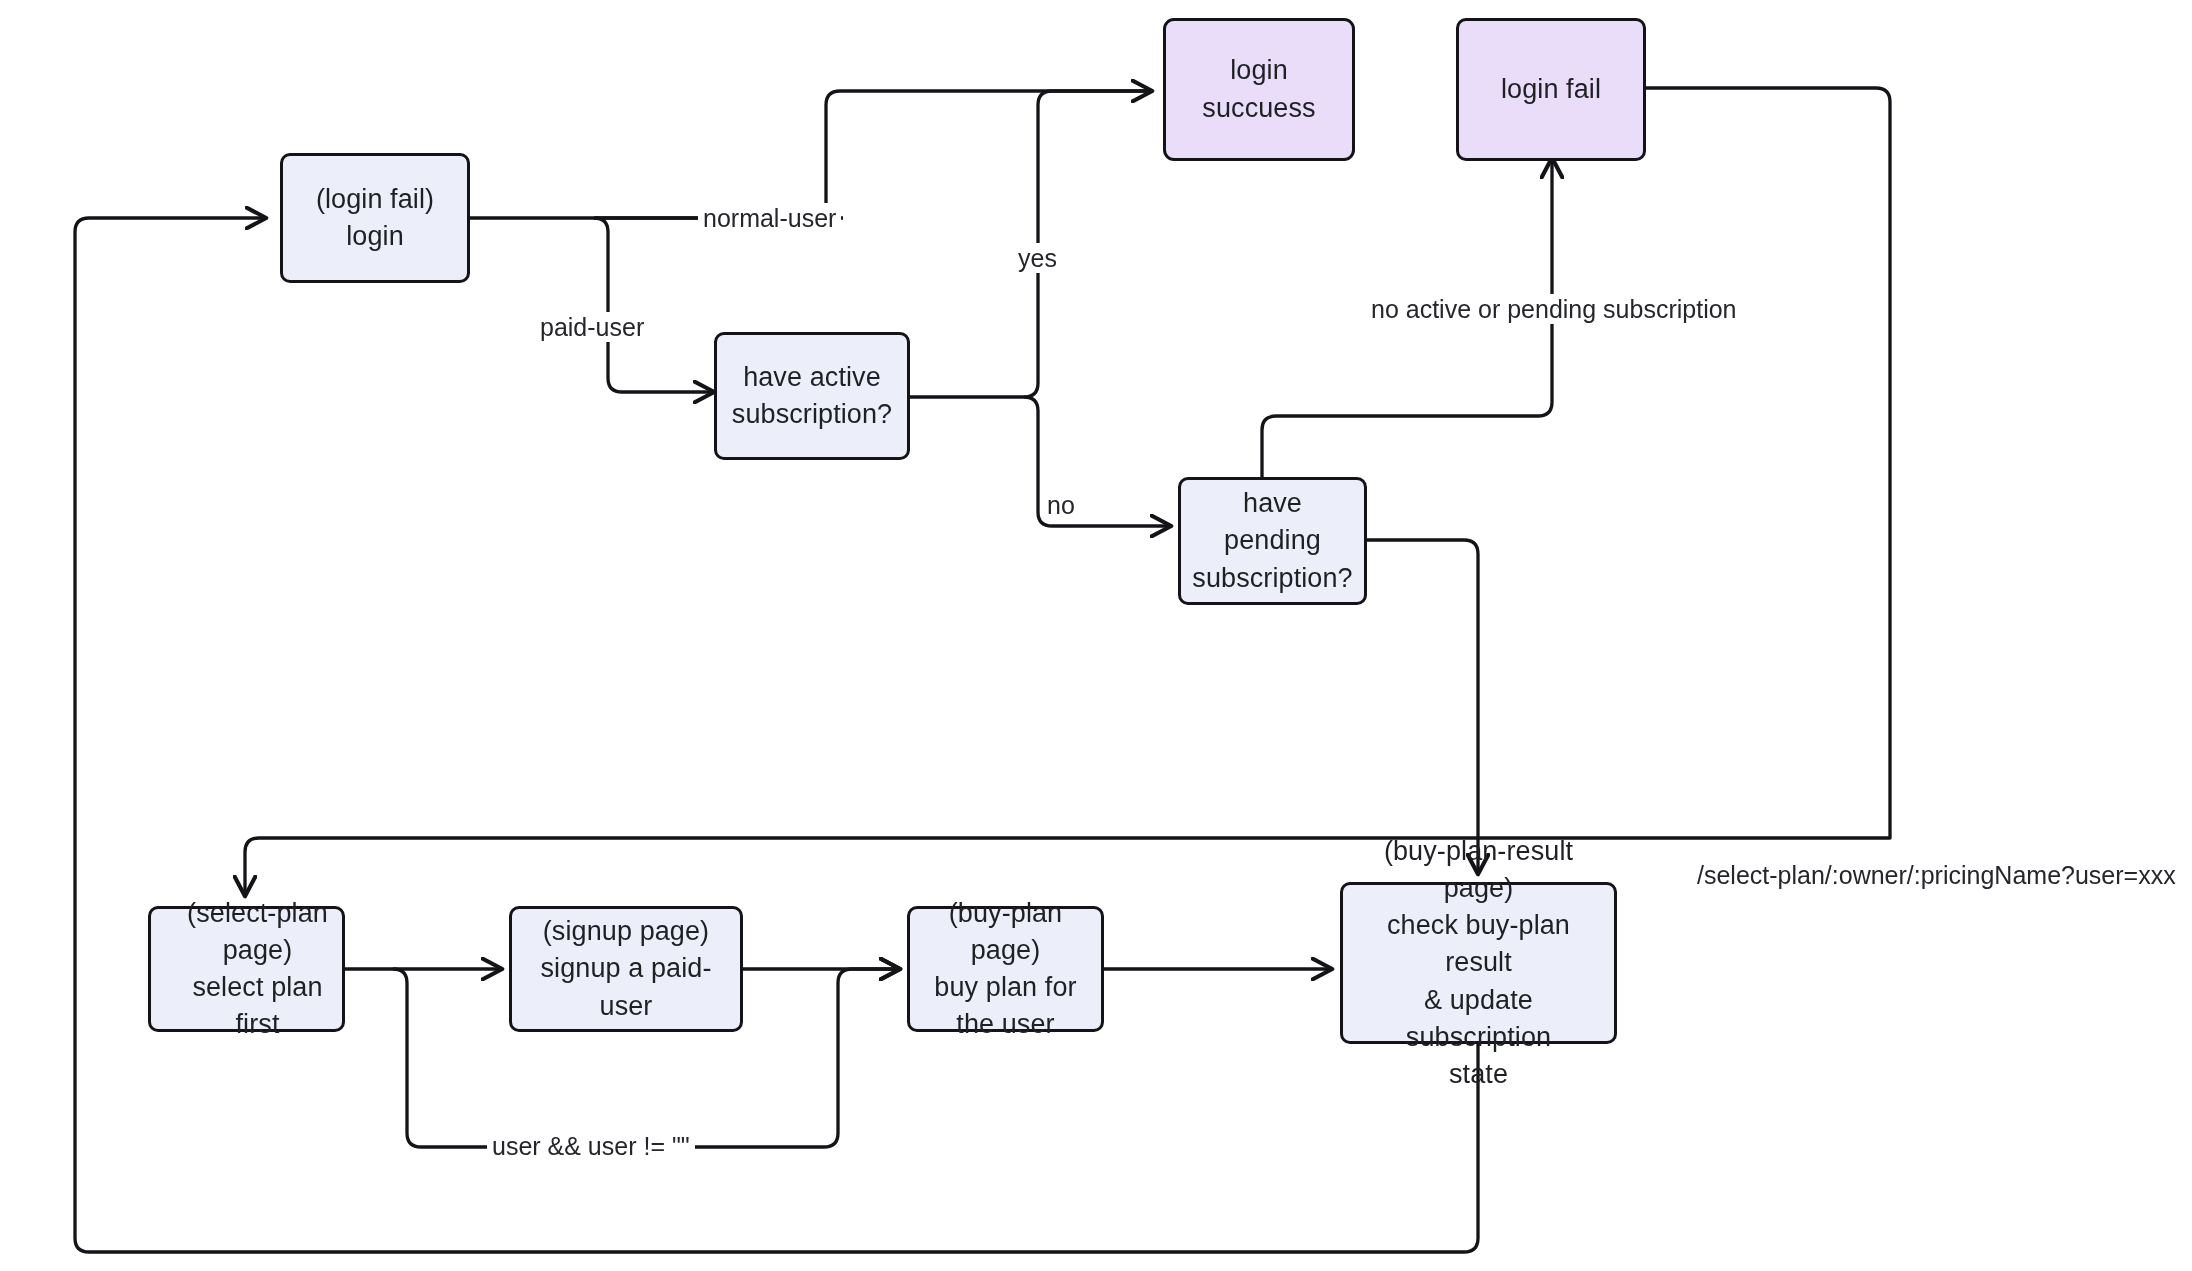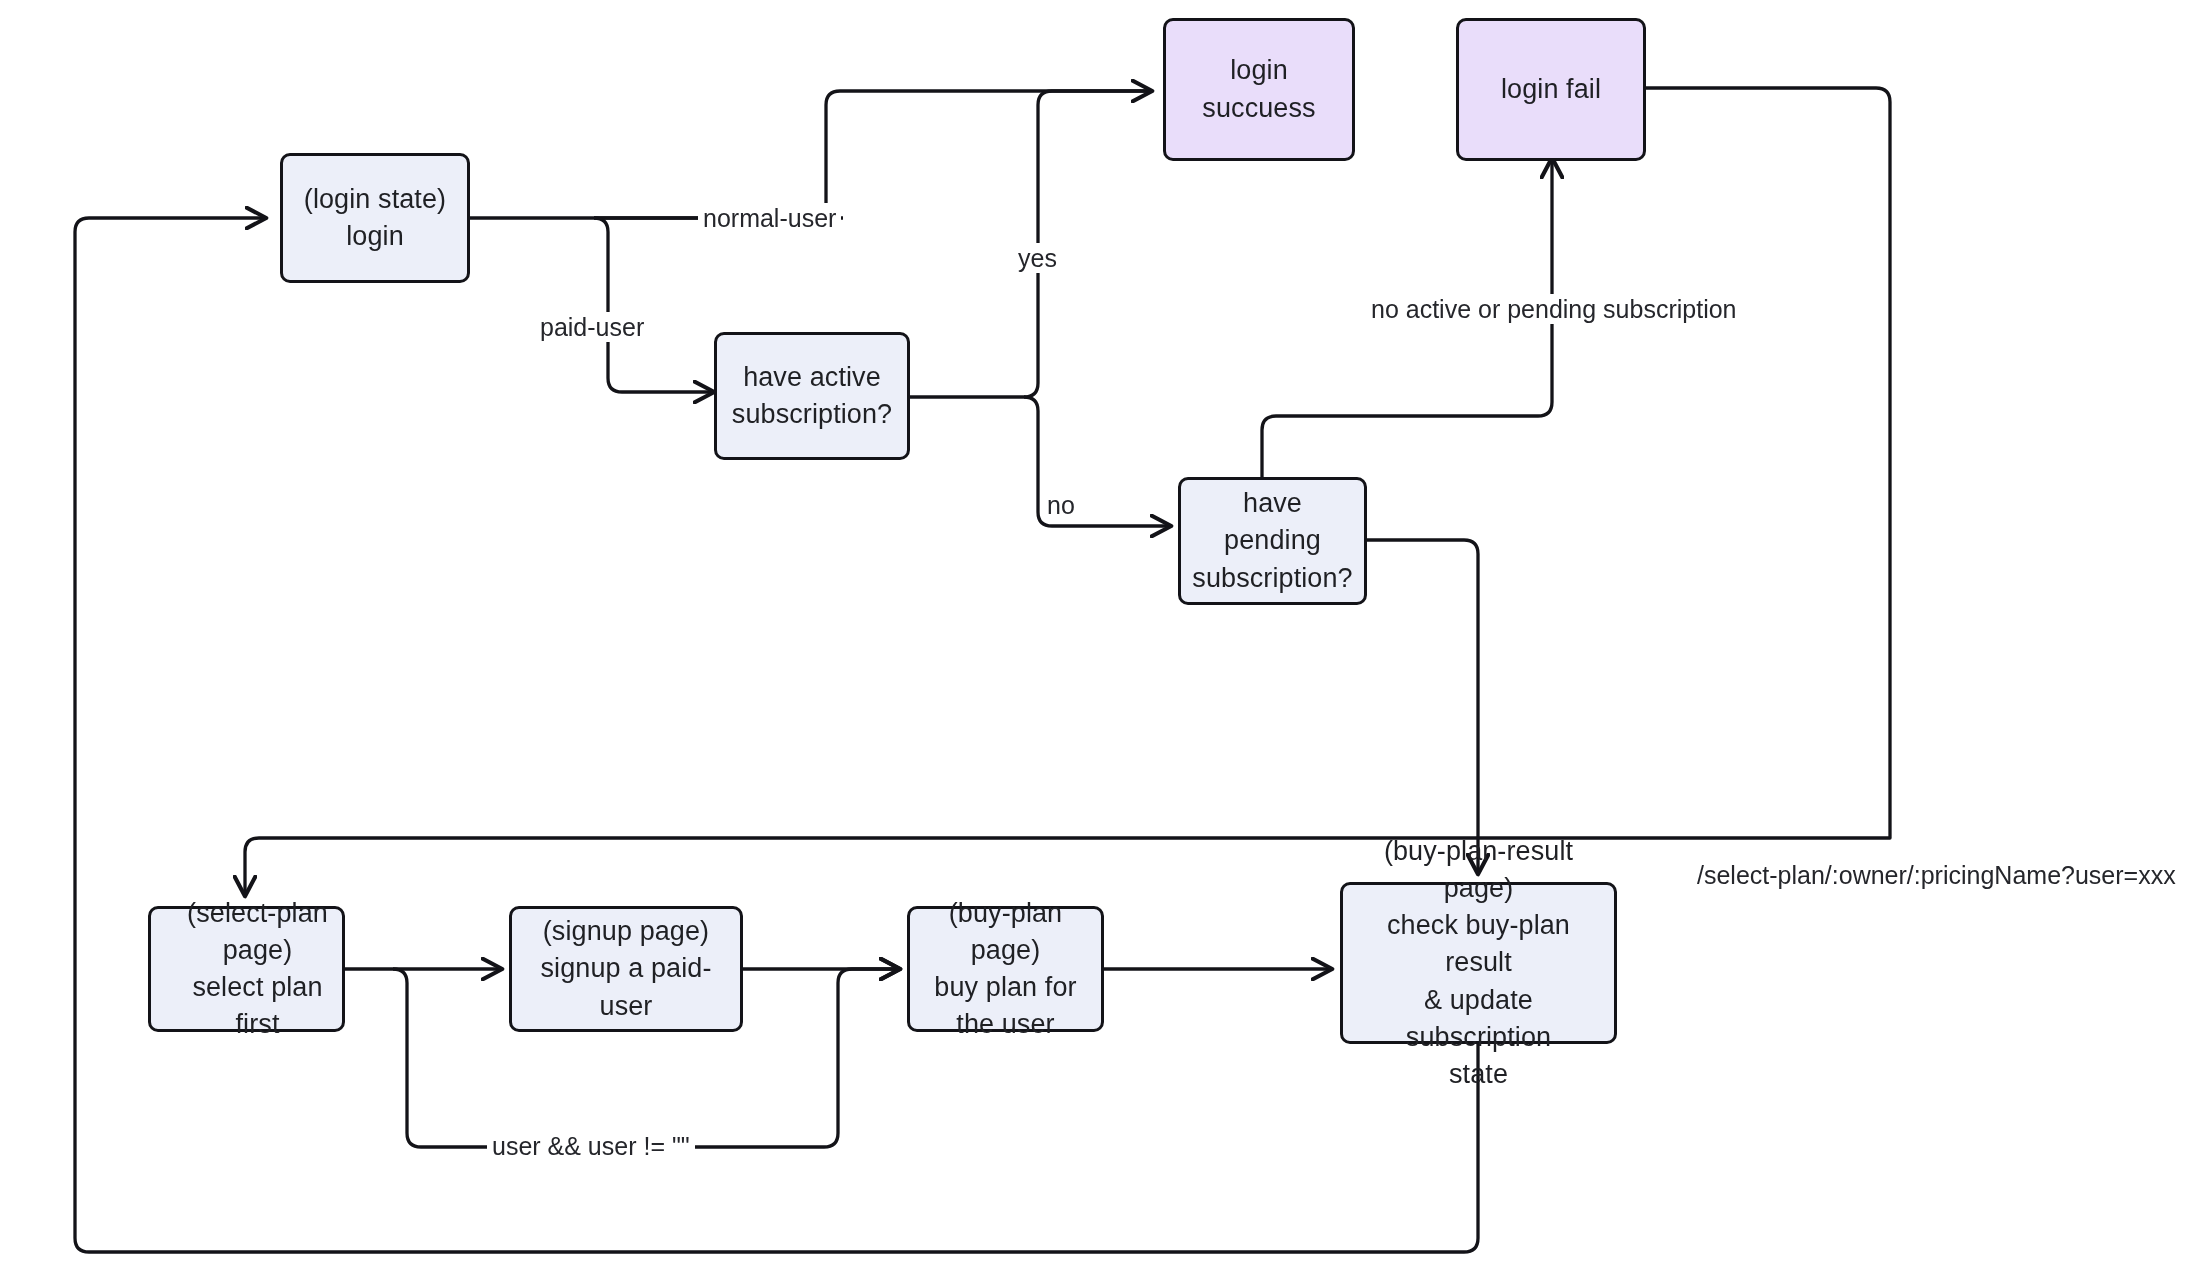--- a/index.html
+++ b/index.html
@@ -93,26 +93,26 @@
       <path d="M393,969 Q407,969 407,983 L407,1133 Q407,1147 421,1147 L824,1147 Q838,1147 838,1133 L838,983 Q838,969 852,969 L898,969" marker-end="url(#ah)"></path>
 
       <path d="M743,969 L898,969" marker-end="url(#ah)"></path>
 
       <path d="M1104,969 L1330,969" marker-end="url(#ah)"></path>
     </g>
   </svg>
 
   <div class="node proc" style="left:280px; top:153px; width:190px; height:130px;">
     <span>
-      <span>(login state)</span><br>
+      <span>(login fail)</span><br>
       <span>login</span>
     </span>
   </div>
 
-  <div class="node term" style="left:1163px; top:18px; width:192px; height:143px;">
+  <div class="node term" style="left:1163px; top:18px; width:192px; height:143px;border-radius:11px;">
     <span>
       <span>login succuess</span>
     </span>
   </div>
 
   <div class="node term" style="left:1456px; top:18px; width:190px; height:143px;">
     <span>
       <span>login fail</span>
     </span>
   </div>

